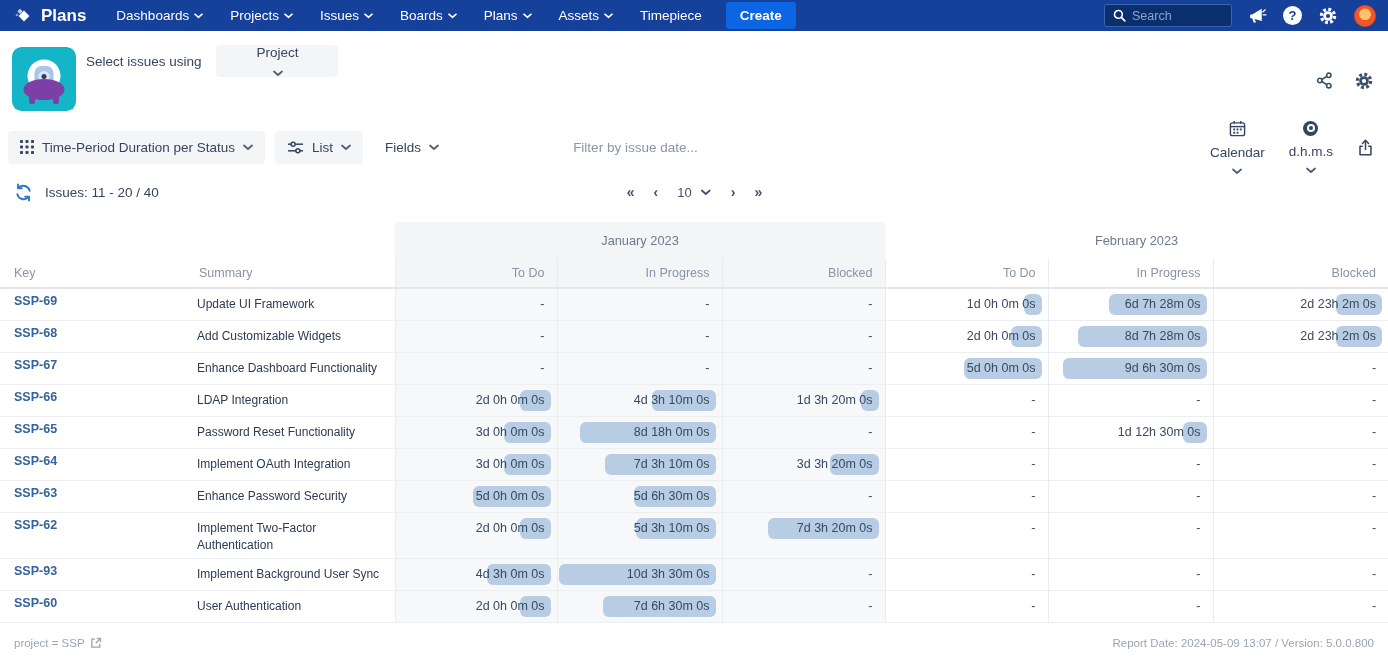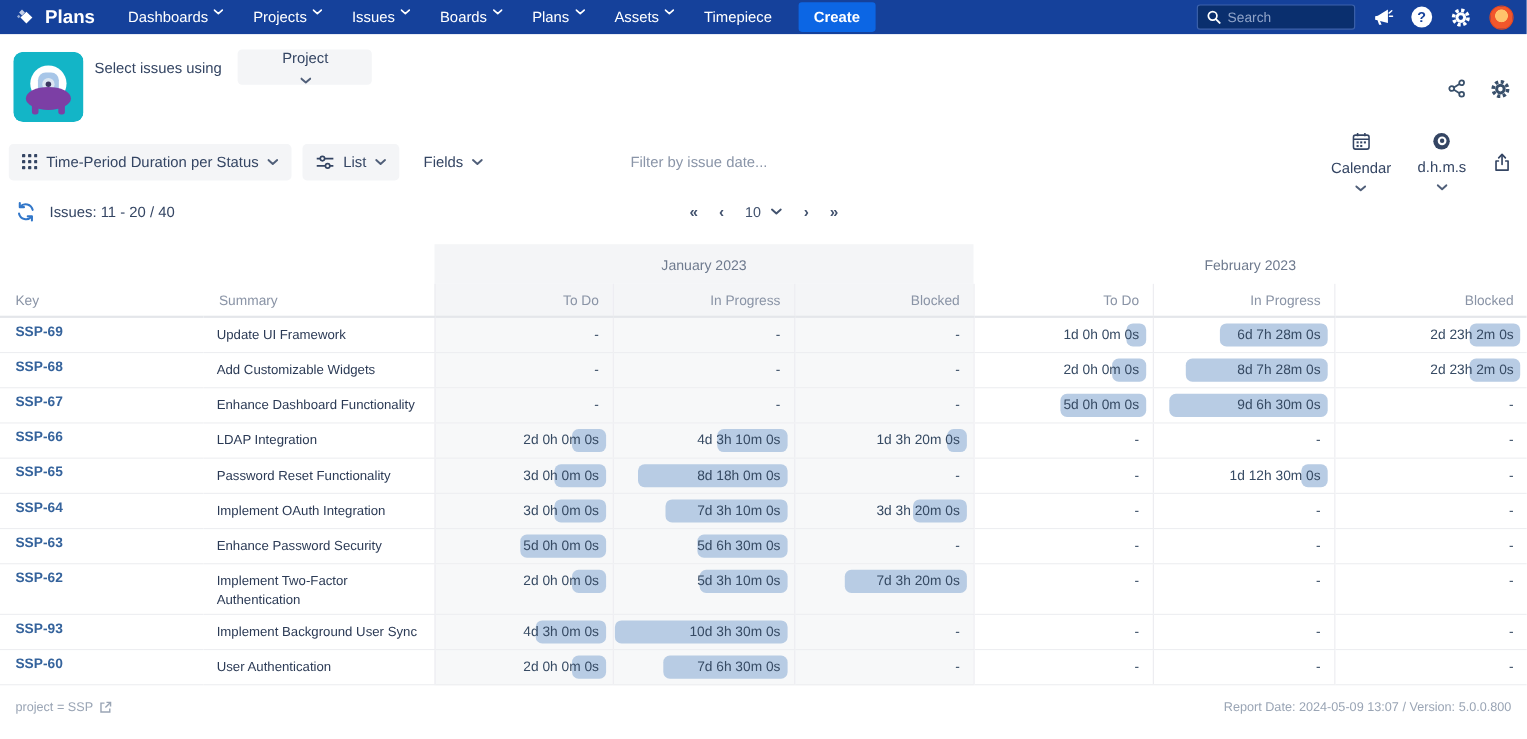--- a/index.html
+++ b/index.html
@@ -12,26 +12,26 @@
   :root{
     --navbar-bg:#15419B; --create-btn:#0C66E4; --accent-link:#35639C;
     --bar-fill:#B8CCE4; --warning:#E8701A;
     --app-icon-teal:#13B5C7; --app-icon-purple:#7C3FA5;
   }
   
   .navbar{ height:31px; flex:none; background:var(--navbar-bg); color:#fff;
     display:flex; align-items:center; padding:0 12px 0 14px; }
   .brand{ display:flex; align-items:center; gap:7px; font-size:17px; font-weight:700; margin-right:30px; }
   .nav-items{ display:flex; align-items:center; gap:27px; font-size:13.5px; }
-  .nav-item{ display:flex; align-items:flex-start; gap:5px; cursor:pointer; white-space:nowrap; }
+  .nav-item{ display:flex; align-items:center; gap:5px; cursor:pointer; white-space:nowrap; }
   .chev{ flex:none; }
   .create-btn{ margin-left:24px; background:var(--create-btn); color:#fff; border:none;
     font-family:inherit; font-size:13.5px; font-weight:700; padding:6px 14px; border-radius:3px; cursor:pointer; }
   .nav-right{ margin-left:auto; display:flex; align-items:center; gap:16px; }
-  .search-box{ width:144px; height:23px; background:#0A2F6E; border:1px solid #3E63AC; border-radius:3px;
+  .search-box{ width:128px; height:23px; background:#0A2F6E; border:1px solid #3E63AC; border-radius:3px;
     display:flex; align-items:center; gap:6px; padding:0 8px; }
   .search-box input{ flex:1; min-width:0; background:transparent; border:none; outline:none;
     color:#fff; font-family:inherit; font-size:12.5px; }
   .search-box input::placeholder{ color:#8FA3C8; }
   .nav-icon{ display:flex; align-items:center; justify-content:center; cursor:pointer; }
   .help-circle{ width:19px; height:19px; border-radius:50%; background:#fff; color:var(--navbar-bg);
     font-weight:700; font-size:13px; display:flex; align-items:center; justify-content:center; }
   .avatar{ width:22px; height:22px; border-radius:50%;
     background:radial-gradient(circle at 50% 42%, #FFC46B 0 36%, #F2572B 40% 100%); border:1px solid #E8491F; }
   

